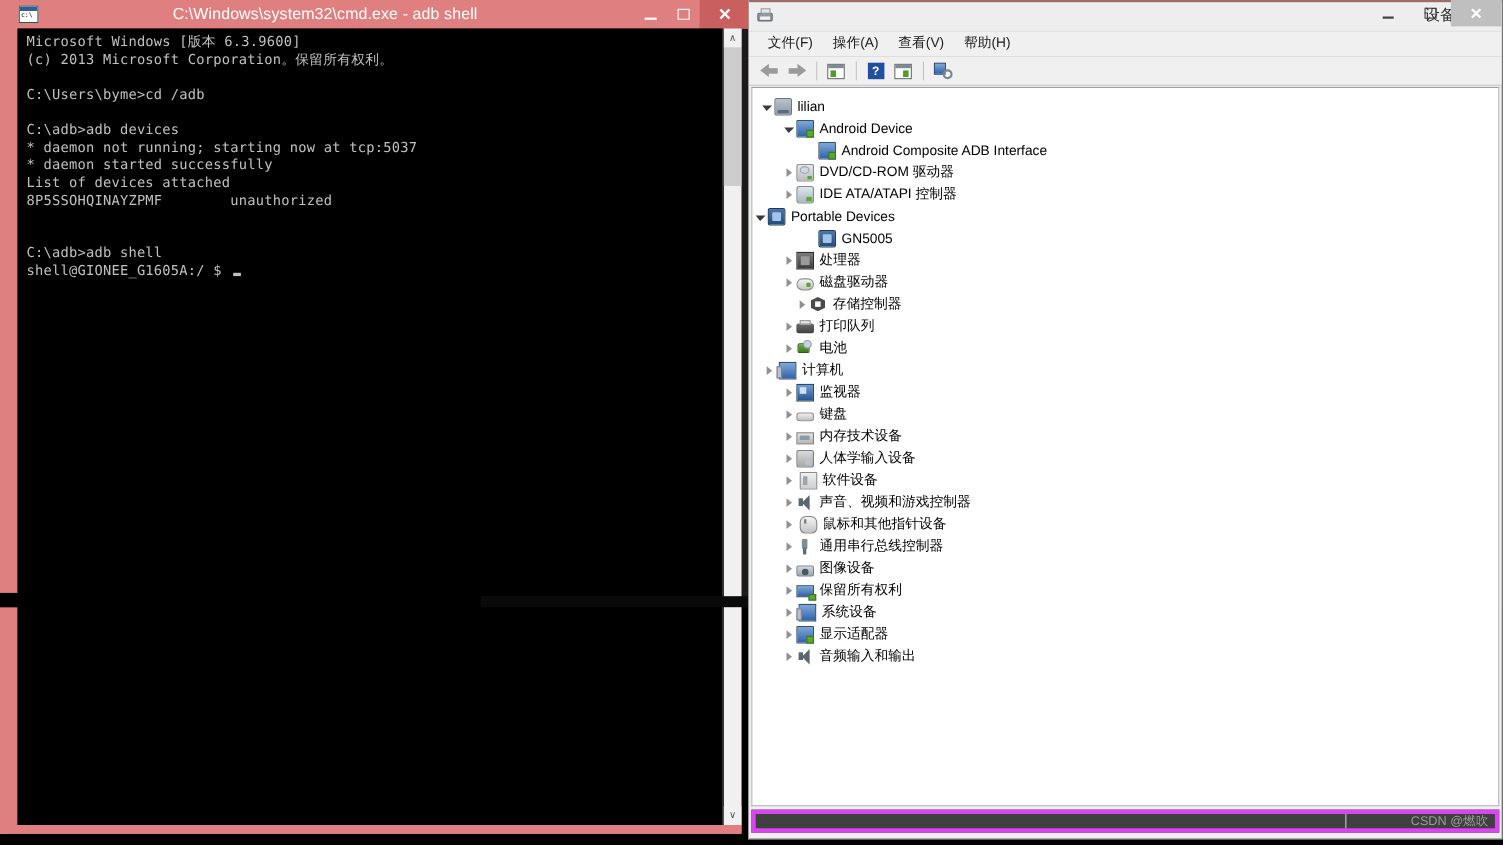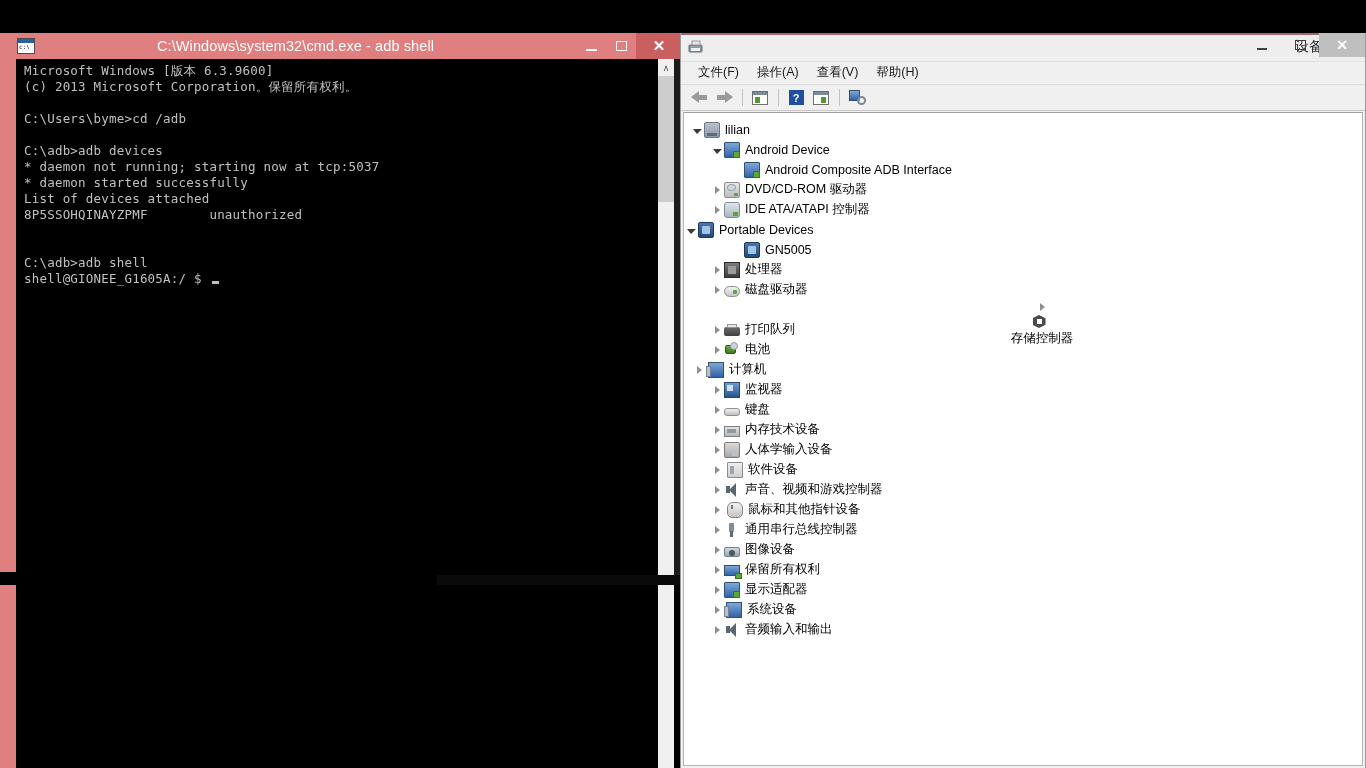--- a/index.html
+++ b/index.html
@@ -10,21 +10,20 @@
     overflow: hidden;
     background: #000000;
     font-family: "Liberation Sans", sans-serif;
   }
 
   #screen {
     position: relative;
     width: 1366px;
     height: 552px;
     background: #1b1b1b;
-    margin-top: 33px;
   }
 
   
   #cmd-window {
     position: absolute;
     left: 0;
     top: 0;
     width: 674px;
     height: 758px;
     background: #e07f7f;
@@ -968,21 +967,21 @@
           <div class="ti ic-cpu"></div>
           <span class="tlabel">处理器</span>
         </div>
         <div class="tree-row" style="padding-left: 26px; margin-top: 0px;">
           <div class="tw">
             <span class="tw-collapsed"></span>
           </div>
           <div class="ti ic-hdd"></div>
           <span class="tlabel">磁盘驱动器</span>
         </div>
-        <div class="tree-row" style="padding-left: 38px; margin-top: 0px; flex-direction: column;">
+        <div class="tree-row" style="padding-left: 38px; margin-top: 0px;">
           <div class="tw">
             <span class="tw-collapsed"></span>
           </div>
           <div class="ti ic-storage"></div>
           <span class="tlabel">存储控制器</span>
         </div>
         <div class="tree-row" style="padding-left: 26px; margin-top: 0px;">
           <div class="tw">
             <span class="tw-collapsed"></span>
           </div>
@@ -1070,29 +1069,29 @@
           <div class="tw">
             <span class="tw-collapsed"></span>
           </div>
           <div class="ti ic-network"></div>
           <span class="tlabel">保留所有权利</span>
         </div>
         <div class="tree-row" style="padding-left: 26px; margin-top: 0px;">
           <div class="tw">
             <span class="tw-collapsed"></span>
           </div>
+          <div class="ti ic-pcsys"></div>
+          <span class="tlabel">系统设备</span>
+        </div>
+        <div class="tree-row" style="padding-left: 26px; margin-top: 0px;">
+          <div class="tw">
+            <span class="tw-collapsed"></span>
+          </div>
           <div class="ti ic-monitor-green"></div>
           <span class="tlabel">显示适配器</span>
-        </div>
-        <div class="tree-row" style="padding-left: 26px; margin-top: 0px;">
-          <div class="tw">
-            <span class="tw-collapsed"></span>
-          </div>
-          <div class="ti ic-pcsys"></div>
-          <span class="tlabel">系统设备</span>
         </div>
         <div class="tree-row" style="padding-left: 26px; margin-top: 0px;">
           <div class="tw">
             <span class="tw-collapsed"></span>
           </div>
           <div class="ti ic-sound"></div>
           <span class="tlabel">音频输入和输出</span>
         </div>
       </div>
 

